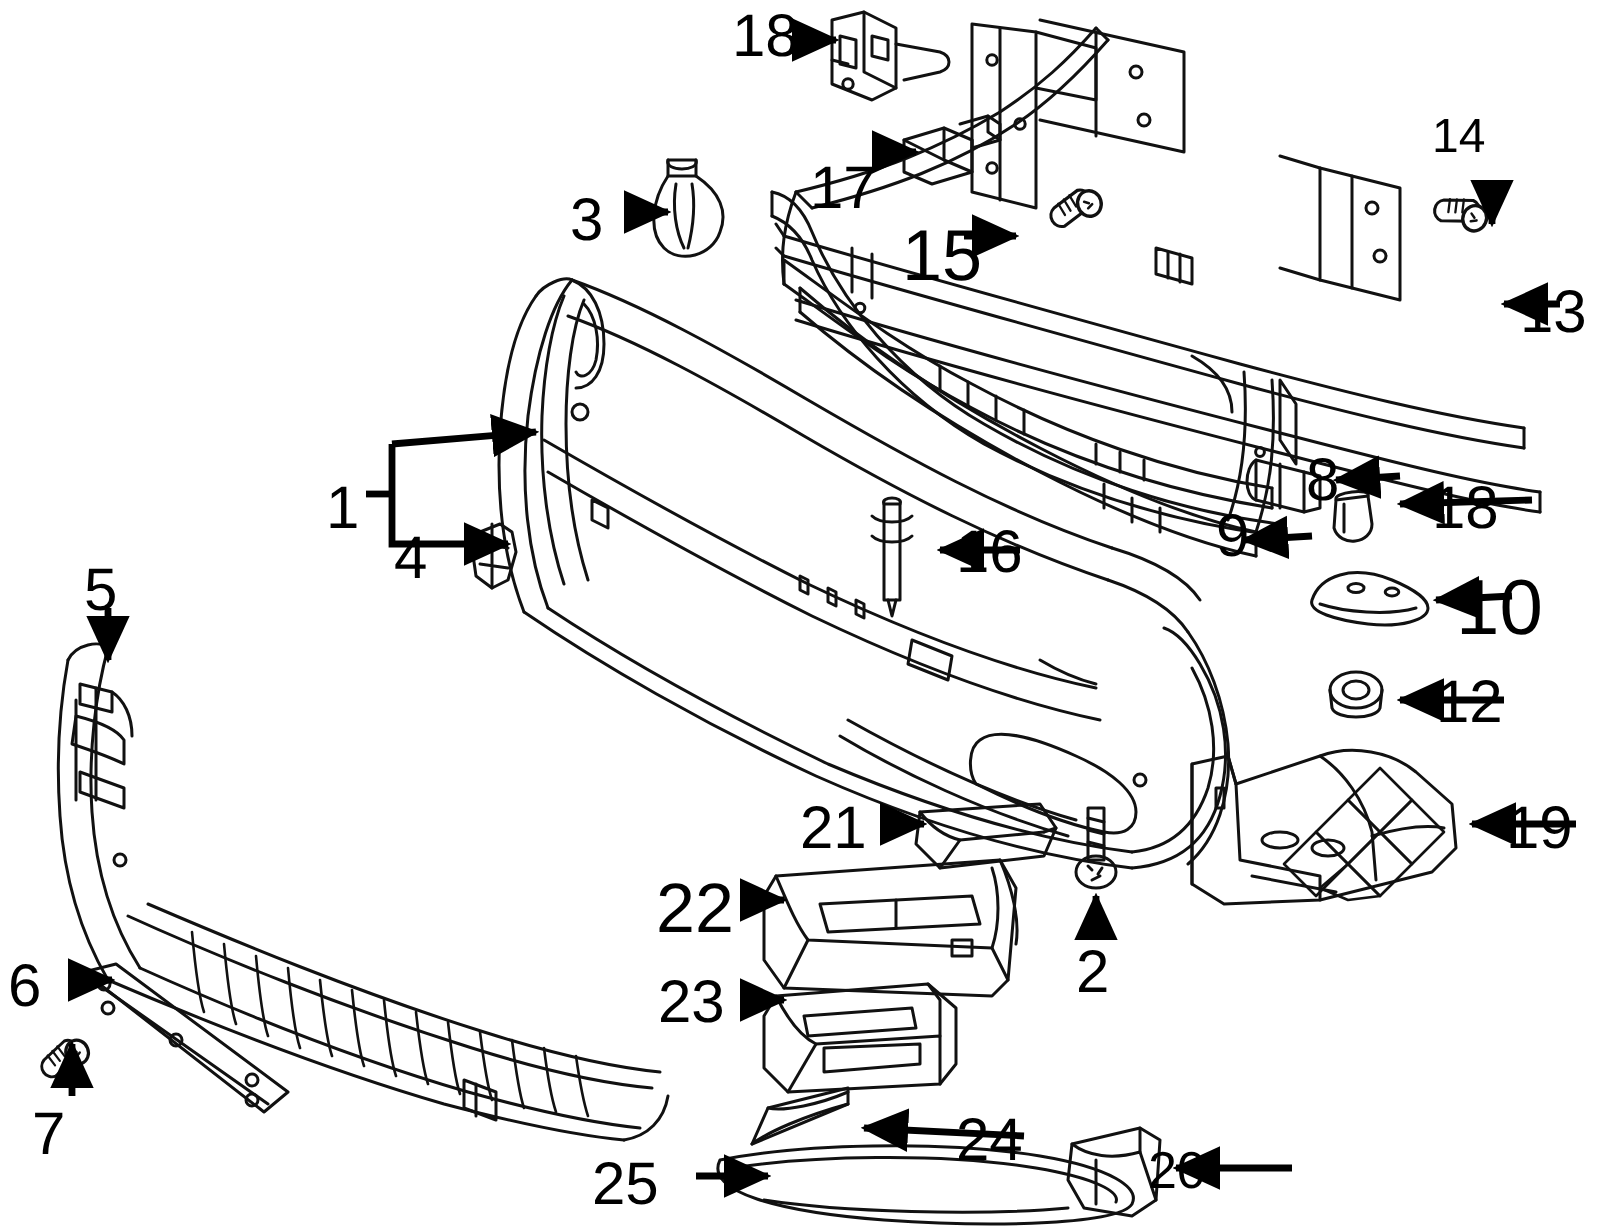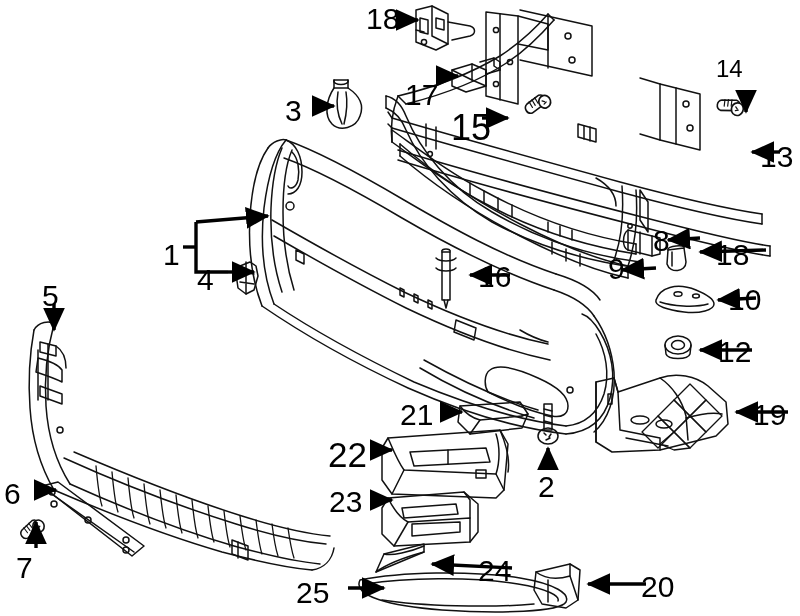--- a/index.html
+++ b/index.html
@@ -415,31 +415,31 @@
 
   <div class="callout-label" style="left:163px;top:240px;font-size:30px">1</div>
   <div class="callout-label" style="left:538px;top:472px;font-size:30px">2</div>
   <div class="callout-label" style="left:285px;top:96px;font-size:30px">3</div>
   <div class="callout-label" style="left:197px;top:265px;font-size:30px">4</div>
   <div class="callout-label" style="left:42px;top:281px;font-size:30px">5</div>
   <div class="callout-label" style="left:4px;top:479px;font-size:30px">6</div>
   <div class="callout-label" style="left:16px;top:553px;font-size:30px">7</div>
   <div class="callout-label" style="left:653px;top:226px;font-size:30px">8</div>
   <div class="callout-label" style="left:608px;top:254px;font-size:30px">9</div>
-  <div class="callout-label" style="left:728px;top:285px;font-size:30px">10</div>
+  <div class="callout-label" style="left:728px;top:285px;font-size:39px">10</div>
   <div class="callout-label" style="left:716px;top:240px;font-size:30px">18</div>
   <div class="callout-label" style="left:718px;top:337px;font-size:30px">12</div>
   <div class="callout-label" style="left:760px;top:142px;font-size:30px">13</div>
   <div class="callout-label" style="left:716px;top:57px;font-size:24px">14</div>
   <div class="callout-label" style="left:451px;top:110px;font-size:36px">15</div>
   <div class="callout-label" style="left:478px;top:262px;font-size:30px">16</div>
   <div class="callout-label" style="left:405px;top:80px;font-size:30px">17</div>
   <div class="callout-label" style="left:366px;top:4px;font-size:30px">18</div>
   <div class="callout-label" style="left:753px;top:400px;font-size:30px">19</div>
-  <div class="callout-label" style="left:641px;top:572px;font-size:30px">20</div>
+  <div class="callout-label" style="left:574px;top:572px;font-size:26px">20</div>
   <div class="callout-label" style="left:400px;top:400px;font-size:30px">21</div>
   <div class="callout-label" style="left:328px;top:437px;font-size:35px">22</div>
   <div class="callout-label" style="left:329px;top:487px;font-size:30px">23</div>
   <div class="callout-label" style="left:478px;top:556px;font-size:30px">24</div>
   <div class="callout-label" style="left:296px;top:578px;font-size:30px">25</div>
 
 
 </div>
 
 </body></html>

